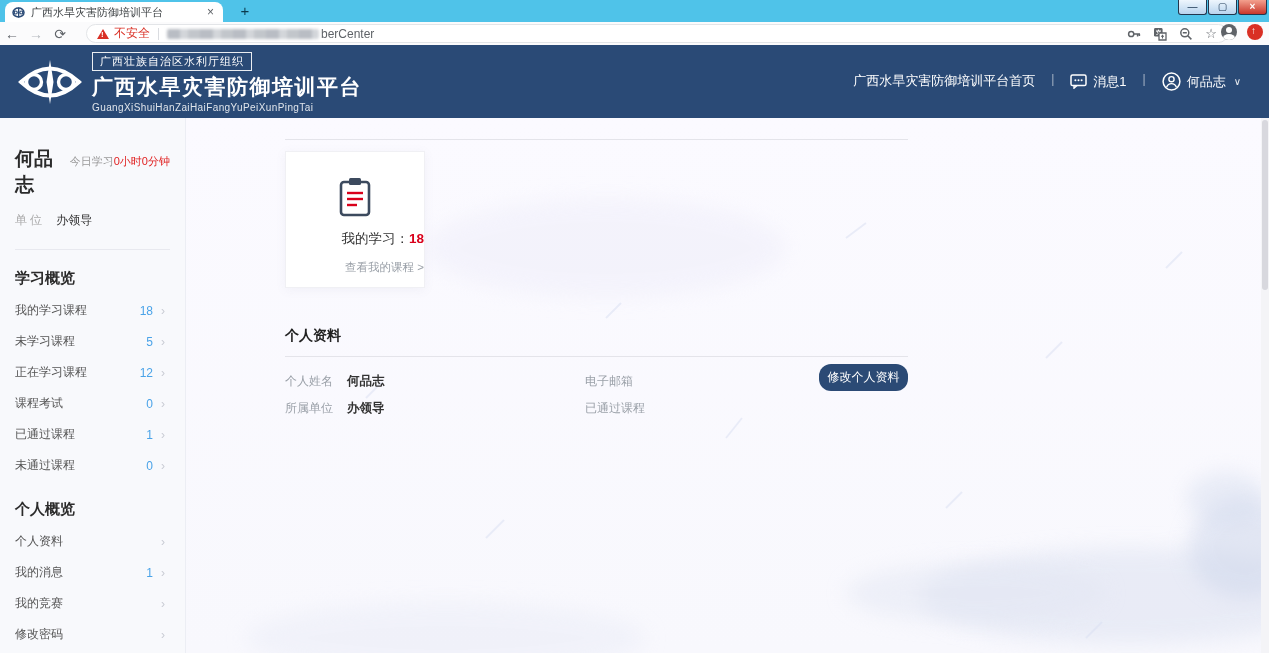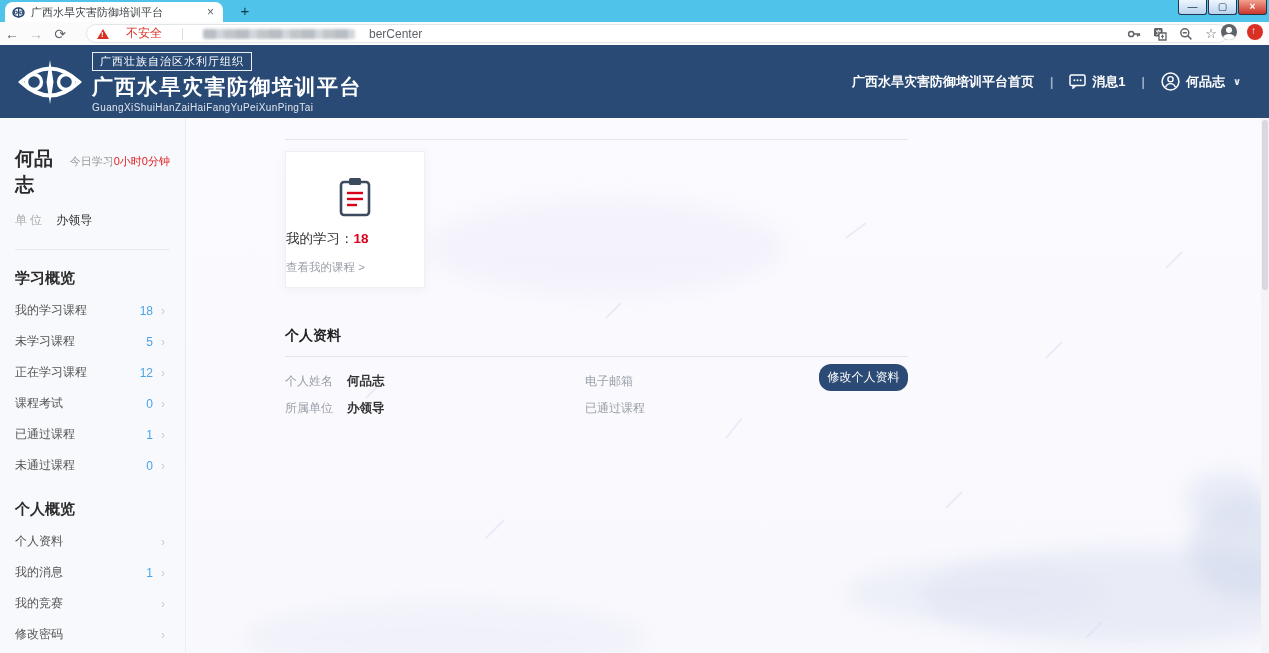--- a/index.html
+++ b/index.html
@@ -13,21 +13,21 @@
   .tab-title { flex:1; font-size:11px; color:#3c4043; margin-left:6px; white-space:nowrap; overflow:hidden; }
   .tab-close { font-size:12px; color:#5f6368; line-height:1; padding:0 2px; cursor:pointer; }
   .newtab-btn { position:absolute; left:233px; top:3px; width:24px; height:17px; text-align:center; font-size:15px; line-height:16px; color:#0b3a4d; cursor:pointer; }
   .win-controls { position:absolute; right:2px; top:0; display:flex; }
   .win-btn { width:29px; height:15px; border:1px solid #23364d; border-top:none; font-size:10px; line-height:13px; text-align:center; color:#15314e; background:linear-gradient(#eef6fd,#b9d4ee); border-radius:0 0 3px 3px; margin-left:1px; cursor:pointer; }
   .win-btn.close { background:linear-gradient(#f3a08e,#c8362a); color:#fff; font-weight:bold; }
 
   .toolbar { position:absolute; left:0; top:22px; width:1269px; height:23px; background:#fbfbfc; display:flex; align-items:center; }
   .nav-ico { width:24px; text-align:center; font-size:14px; color:#5f6368; cursor:pointer; }
   .nav-ico.disabled { color:#b6babf; }
-  .omnibox { position:absolute; left:86px; top:2px; width:1142px; height:19px; background:#fff; border:1px solid #e3e5e8; border-radius:12px; display:flex; align-items:center; padding:0 10px;gap:12px; }
+  .omnibox { position:absolute; left:86px; top:2px; width:1142px; height:19px; background:#fff; border:1px solid #e3e5e8; border-radius:12px; display:flex; align-items:center; padding:0 10px; }
   .warn-tri { width:0; height:0; border-left:6px solid transparent; border-right:6px solid transparent; border-bottom:10px solid #d93025; position:relative; margin-right:5px; }
   .warn-tri:after { content:"!"; position:absolute; left:-2px; top:1px; color:#fff; font-size:8px; font-weight:bold; }
   .insecure { color:#d93025; font-size:12px; }
   .url-sep { width:1px; height:12px; background:#dadce0; margin:0 8px; }
   .url-blur { width:152px; height:10px; border-radius:2px; background:repeating-linear-gradient(90deg,#b9bdc4 0 13px,#d3d6da 13px 21px,#c2c6cb 21px 33px); filter:blur(1.6px); margin-right:2px; }
   .url-suffix { color:#5f6368; font-size:12px; }
   .omni-icons { margin-left:auto; display:flex; align-items:center; gap:12px; }
   .tb-right { position:absolute; right:6px; top:2px; display:flex; align-items:center; gap:10px; }
   .star { font-size:13px; color:#5f6368; cursor:pointer; }
   .avatar-btn { width:16px; height:16px; border-radius:50%; background:#5f6368; position:relative; overflow:hidden; cursor:pointer; }
@@ -36,21 +36,21 @@
   .update-dot { width:16px; height:16px; border-radius:50%; background:#d93025; position:relative; cursor:pointer; }
   .update-dot:after { content:"↑"; position:absolute; left:4px; top:1px; font-size:10px; color:#fff; }
 
   
   .site-header { position:absolute; left:0; top:45px; width:1269px; height:73px; background:#2a4a76; display:flex; align-items:center; }
   .logo-wrap { margin-left:18px; }
   .brand { margin-left:10px; }
   .brand-badge { display:inline-block; border:1px solid rgba(255,255,255,.9); color:#fff; font-size:11px; padding:1px 7px; letter-spacing:1px; }
   .brand-title { color:#fff; font-size:21px; font-weight:bold; letter-spacing:1.5px; margin-top:2px; }
   .brand-pinyin { color:rgba(255,255,255,.85); font-size:10px; letter-spacing:.4px; margin-top:1px; }
-  .header-right { margin-left:auto; margin-right:28px; display:flex; align-items:center; color:#fff; font-size:13px;font-weight:bold; }
+  .header-right { margin-left:auto; margin-right:28px; display:flex; color:#fff; font-size:13px; }
   .hdr-sep { color:rgba(255,255,255,.55); margin:0 16px; font-size:12px; }
   .hdr-link { cursor:pointer; }
   .hdr-msg { display:flex; align-items:center; gap:6px; cursor:pointer; }
   .hdr-user { display:flex; align-items:center; gap:6px; cursor:pointer; }
   .caret { font-size:10px; margin-left:2px; color:rgba(255,255,255,.9); }
 
   
   .sidebar { position:absolute; left:0; top:118px; width:186px; height:535px; background:#f8f9fc; border-right:1px solid #eceef4; }
   .sb-user { padding:28px 15px 0 15px; }
   .sb-name-row { display:flex; align-items:baseline; }
@@ -69,21 +69,21 @@
   .sb-items { margin-top:7px; }
 
   
   .main { position:absolute; left:186px; top:118px; width:1083px; height:535px; background:linear-gradient(180deg,#fbfaff 0%,#f8f8fd 100%); overflow:hidden; }
   .art { position:absolute; left:0; top:0; width:1083px; height:535px; pointer-events:none; }
   .content { position:absolute; left:99px; top:0; width:623px; }
   .sec-title { font-size:14px; font-weight:bold; color:#222; }
   .sec-divider { height:1px; background:#e4e4ea; margin-top:11px; }
   .center-sec { margin-top:21px; }
   .cards { display:flex; justify-content:space-between; margin-top:11px; }
-  .card { width:140px; height:137px; background:#fff; border:1px solid #f0f0f4; box-shadow:0 2px 10px rgba(110,120,160,.07); text-align:left; cursor:pointer; }
+  .card { width:140px; height:137px; background:#fff; border:1px solid #f0f0f4; box-shadow:0 2px 10px rgba(110,120,160,.07); text-align:right; cursor:pointer; }
   .card-icon { margin-top:22px; height:46px; display:flex; align-items:center; justify-content:center; }
   .card-title { margin-top:10px; font-size:13.5px; color:#333; }
   .card-count { color:#d9001b; font-weight:bold; }
   .card-link { margin-top:12px; font-size:11.5px; color:#9aa0a8; cursor:pointer; }
   .profile-sec { margin-top:39px; position:relative; }
   .profile-rows { margin-top:17px; display:grid; grid-template-columns:300px 1fr; row-gap:12px; }
   .p-field { font-size:12.5px; color:#333; display:flex; align-items:center; height:15px; }
   .p-field .p-label { color:#9aa0a8; font-size:12px; width:62px; }
   .p-value { font-weight:bold; color:#333; }
   .edit-btn { position:absolute; right:0; top:37px; width:89px; height:27px; background:#2b4a75; color:#fff; font-size:12px; border:none; border-radius:12px; cursor:pointer; }

